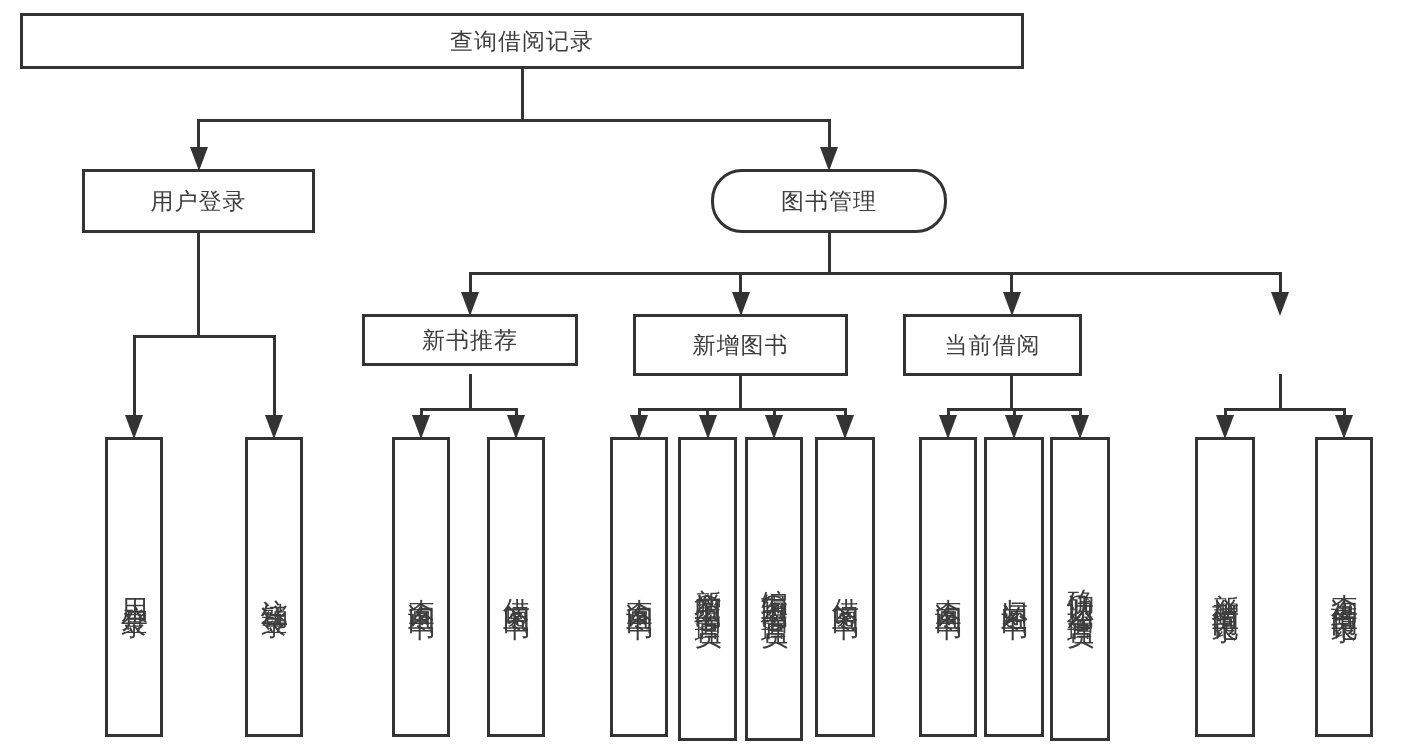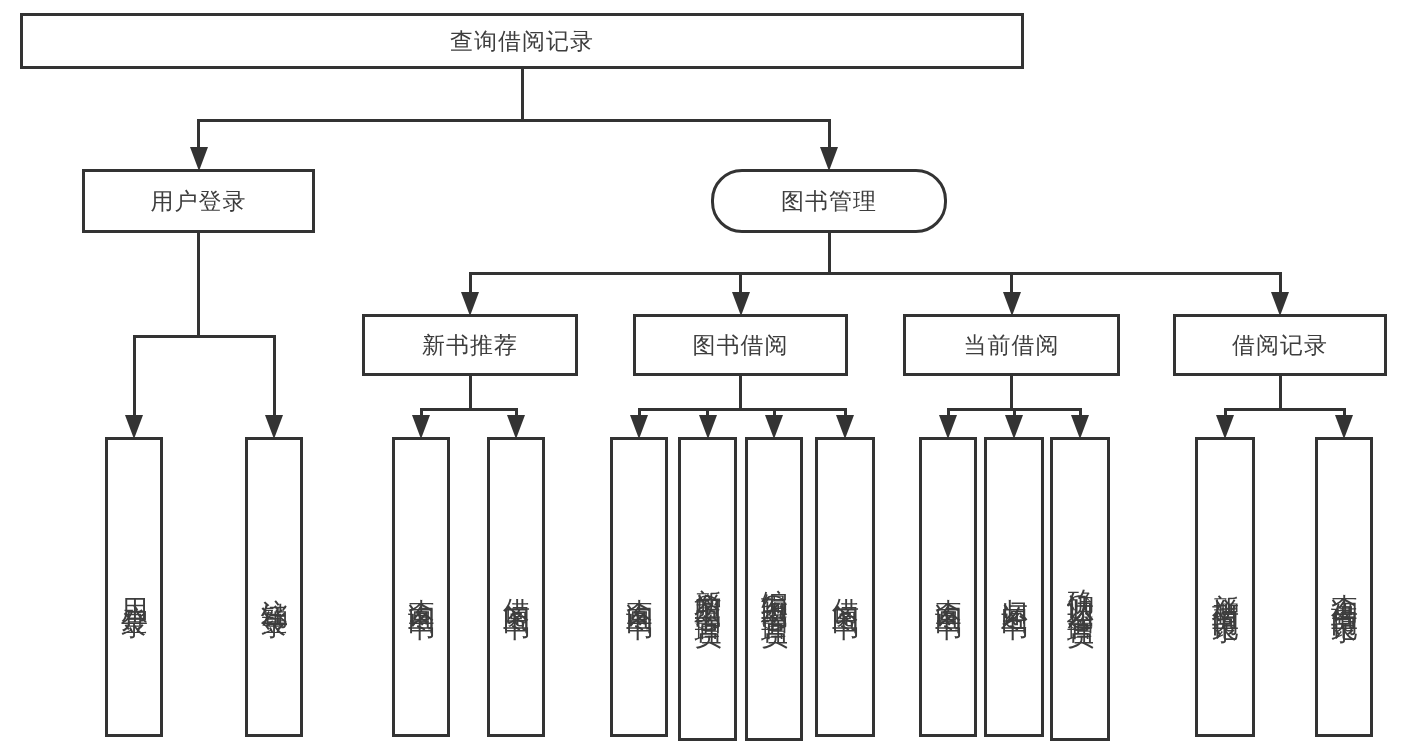--- a/index.html
+++ b/index.html
@@ -69,31 +69,28 @@
 <div id="canvas">
 <div class="node h" style="left: 20px; top: 13px; width: 1004px; height: 56px;">
       <span>查询借阅记录</span>
     </div>
     <div class="node h" style="left: 82px; top: 169px; width: 233px; height: 64px;">
       <span>用户登录</span>
     </div>
     <div class="node h" style="left: 711px; top: 169px; width: 236px; height: 64px; border-radius: 31px;">
       <span>图书管理</span>
     </div>
-    <div class="node h" style="left: 362px; top: 314px; width: 216px; height: 62px;">
+    <div class="node h" style="left: 362px; top: 314px; width: 216px; height: 52px;">
       <span>新书推荐</span>
     </div>
     <div class="node h" style="left: 633px; top: 314px; width: 215px; height: 62px;">
-      <span>图书借阅</span>
+      <span>新增图书</span>
     </div>
-    <div class="node h" style="left: 903px; top: 314px; width: 217px; height: 62px;">
+    <div class="node h" style="left: 903px; top: 314px; width: 179px; height: 62px;">
       <span>当前借阅</span>
-    </div>
-    <div class="node h" style="left: 1173px; top: 314px; width: 214px; height: 62px;">
-      <span>借阅记录</span>
     </div>
     <div class="node v" style="left: 105px; top: 437px; width: 58px; height: 300px;">
       <span>用户登录</span>
     </div>
     <div class="node v" style="left: 245px; top: 437px; width: 58px; height: 300px;">
       <span>注销登录</span>
     </div>
     <div class="node v" style="left: 392px; top: 437px; width: 58px; height: 300px;">
       <span>查询图书</span>
     </div>

